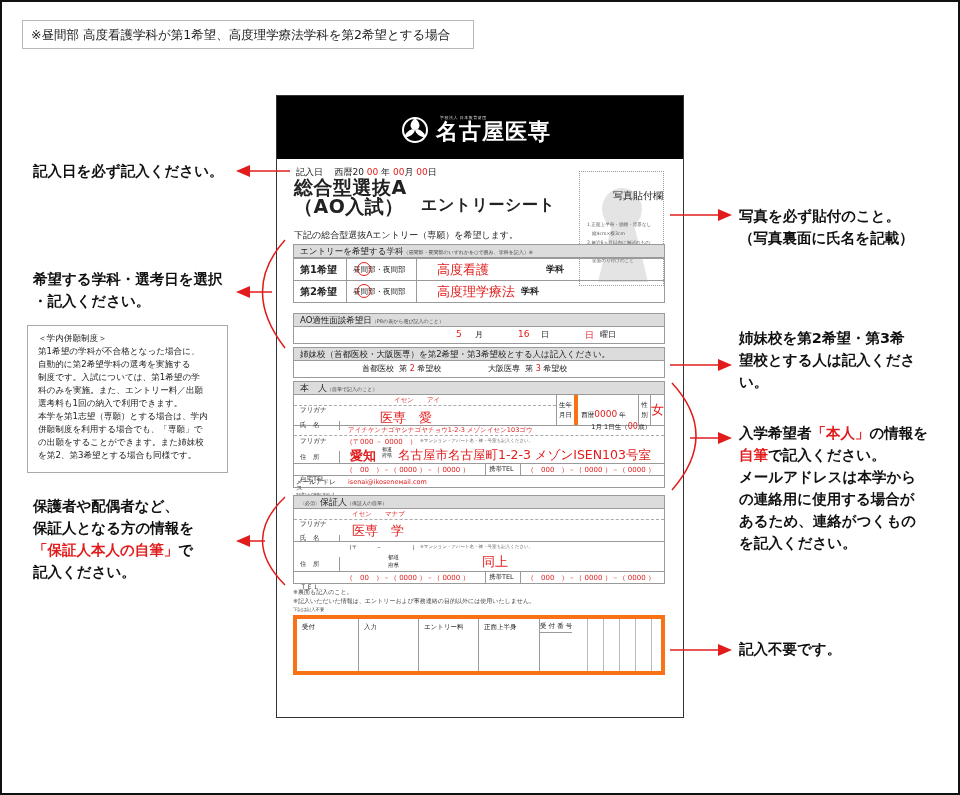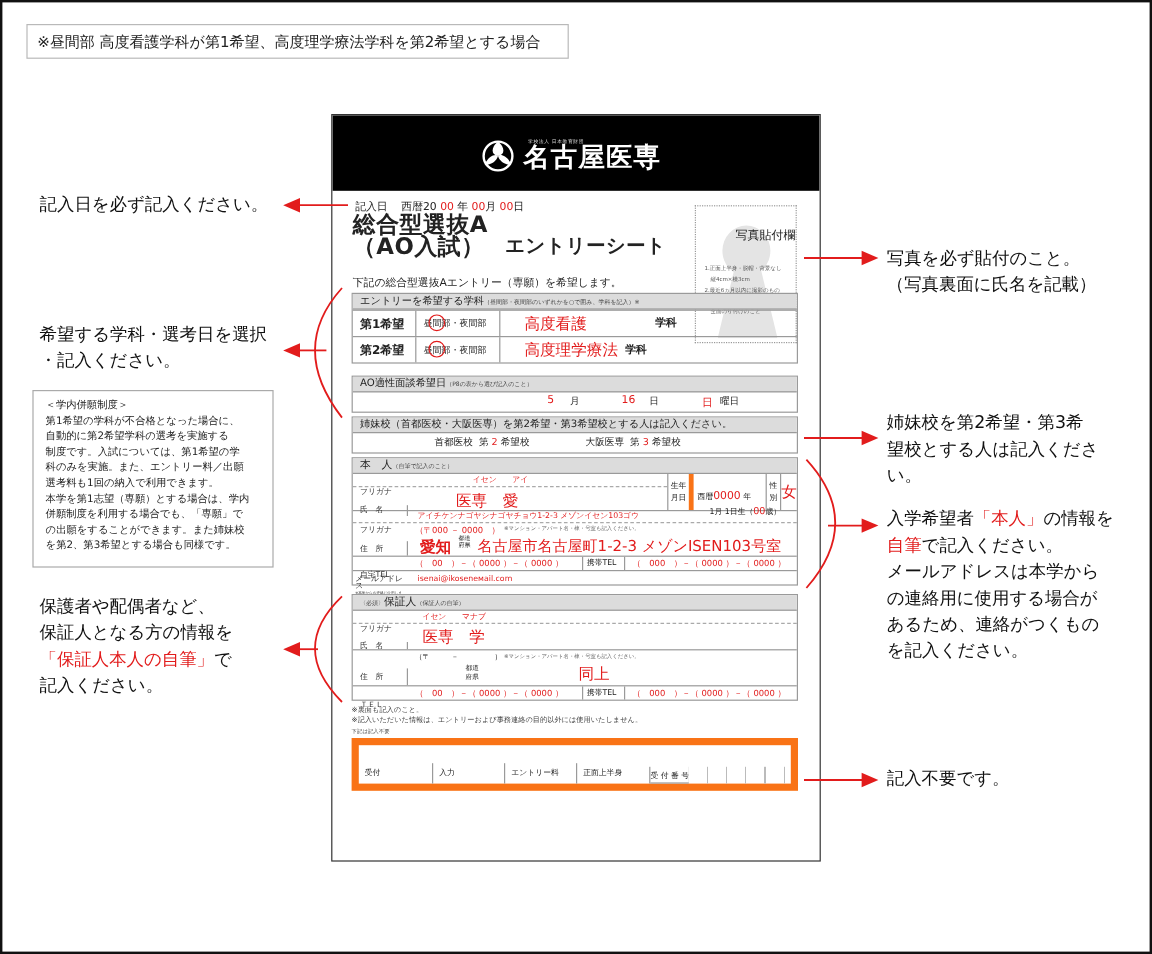--- a/index.html
+++ b/index.html
@@ -46,25 +46,25 @@
   .circle-mark { position: absolute; left: 10px; top: 3px; width: 14px; height: 14px; border: 1.2px solid #e21c1c; border-radius: 50%; }
 
   .ao .body { height: 16px; font-size: 9px; position: relative; }
   .sister .body { height: 16px; font-size: 8px; position: relative; }
 
   .person { font-size: 6.5px; }
   .person .rt { display: flex; border-top: 1px dashed #aaa; }
   .person .rs { display: flex; border-top: 1px solid #9a9a9a; }
   .lbl { width: 46px; border-right: 1px solid #9a9a9a; display: flex; align-items: center; padding-left: 6px; color: #333; margin-top: 15px; }
 
-  .reception { position: absolute; left: 16px; top: 519px; width: 372px; height: 44px; border: 6px solid #f97316; display: flex; align-items: flex-end; }
+  .reception { position: absolute; left: 16px; top: 519px; width: 372px; height: 60px; border: 4px solid #f97316; display: flex; }
   .rc { border-left: 1px solid #9a9a9a; font-size: 6.5px; padding: 4px 5px; }
   .rc:first-child { border-left: none; }
 
-  .ann { font-size: 14.5px; line-height: 22px; white-space: nowrap; color: #111; }
+  .ann { font-size: 14.5px; line-height: 22px; white-space: nowrap; color: #111; font-weight: bold; }
   .note-box { left: 27px; top: 325px; width: 201px; height: 148px; border: 1px solid #aaa; font-size: 8.6px; line-height: 13px; padding: 6px 0 0 10px; color: #222; white-space: nowrap; }
   svg.overlay { position: absolute; left: 0; top: 0; pointer-events: none; }
 </style>
 </head>
 <body>
 
 <div class="frame"></div>
 
 <div class="abs caption-box">※昼間部 高度看護学科が第1希望、高度理学療法学科を第2希望とする場合</div>
 
@@ -287,21 +287,21 @@
   <div>保護者や配偶者など、</div>
   <div>保証人となる方の情報を</div>
   <div><span class="red">「保証人本人の自筆」</span><span>で</span></div>
   <div>記入ください。</div>
 </div>
 
 <div class="abs ann" style="left:739px;top:205px">
   <div>写真を必ず貼付のこと。</div>
   <div>（写真裏面に氏名を記載）</div>
 </div>
-<div class="abs ann" style="left:739px;top:342px">
+<div class="abs ann" style="left:739px;top:327px">
   <div>姉妹校を第2希望・第3希</div>
   <div>望校とする人は記入くださ</div>
   <div>い。</div>
 </div>
 <div class="abs ann" style="left:739px;top:422px">
   <div><span>入学希望者</span><span class="red">「本人」</span><span>の情報を</span></div>
   <div><span class="red">自筆</span><span>で記入ください。</span></div>
   <div>メールアドレスは本学から</div>
   <div>の連絡用に使用する場合が</div>
   <div>あるため、連絡がつくもの</div>

